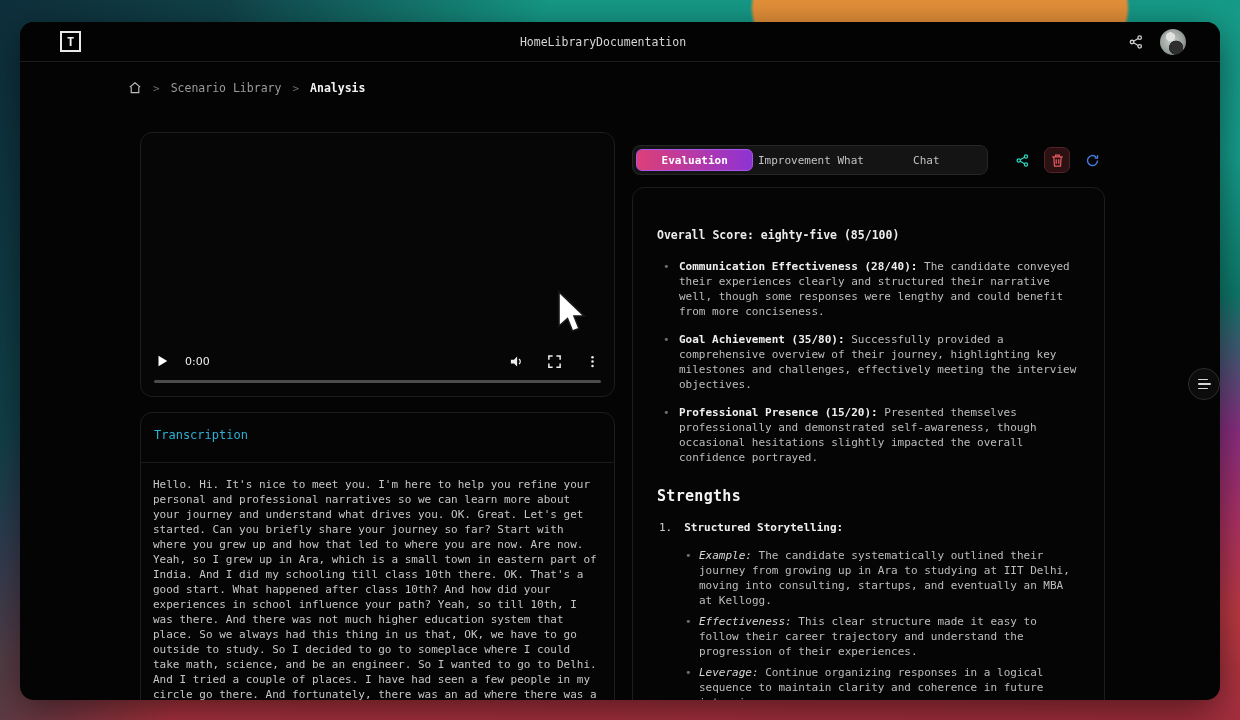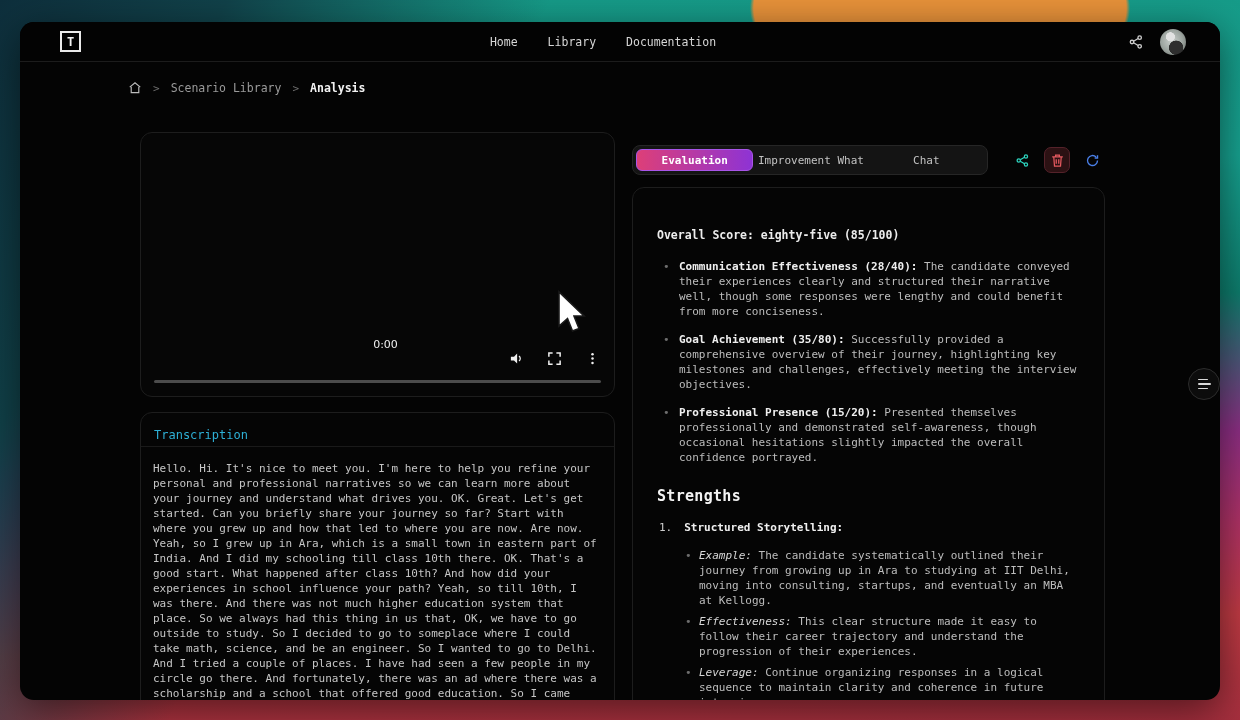--- a/index.html
+++ b/index.html
@@ -26,21 +26,21 @@
     position:relative; height:40px; display:flex; align-items:center;
     padding:0 34px 0 40px; border-bottom:1px solid #1c1c1c; background:#030303;
   }
   .logo {
     width:21px; height:21px; border:2px solid #e9e9e9; display:flex;
     align-items:center; justify-content:center; font-size:12px; font-weight:bold;
     color:#f2f2f2; background:#000; cursor:pointer;
   }
   .mainnav {
     position:absolute; left:50%; transform:translateX(calc(-50% - 17px));
-    display:flex; gap:30px; font-size:11.5px; color:#d6d6d6;
+    display:flex; font-size:11.5px; color:#d6d6d6;
   }
   .mainnav span { cursor:pointer; }
   .topbar-right { margin-left:auto; display:flex; align-items:center; gap:16px; }
   .share-top { width:16px; height:16px; color:#cfcfcf; cursor:pointer; }
   .avatar {
     width:26px; height:26px; border-radius:50%; cursor:pointer;
     background:
       radial-gradient(circle at 62% 72%, #2e2e2e 0 28%, rgba(0,0,0,0) 30%),
       radial-gradient(circle at 40% 30%, #e2e2e2 0 18%, rgba(0,0,0,0) 20%),
       radial-gradient(circle at 45% 45%, #cbd0cd 0%, #9aa29d 55%, #5d615e 100%);
@@ -60,39 +60,39 @@
   .main { position:absolute; left:120px; top:110px; width:965px; bottom:0; display:flex; gap:17px; }
   .left-col { width:475px; }
   .right-col { width:473px; }
 
   
   .video-card {
     position:relative; height:265px; background:#060606;
     border:1px solid #1d1d1d; border-radius:12px; cursor:pointer;
   }
   .video-controls {
-    position:absolute; left:14px; right:14px; bottom:40px;
-    display:flex; align-items:center; height:18px;flex-direction:column;
+    position:absolute; left:14px; right:14px; bottom:26px;
+    display:flex; align-items:center; height:18px;
   }
   .play-ic { width:14px; height:14px; color:#fff; }
   .vtime { margin-left:16px; font-size:11px; color:#f0f0f0; font-family:"DejaVu Sans", sans-serif; }
   .vc-right { margin-left:auto; display:flex; align-items:center; gap:23px; }
   .vc-right svg { width:15px; height:15px; color:#efefef; cursor:pointer; }
   .video-progress {
     position:absolute; left:13px; right:13px; bottom:13px; height:3.5px;
     background:#4c4c4c; border-radius:2px; cursor:pointer;
   }
 
   
   .trans-card {
     margin-top:15px; height:420px; background:#050505;
     border:1px solid #1d1d1d; border-radius:12px; overflow:hidden;
   }
   .trans-head {
-    padding:15px 13px 4px; font-size:12px; color:#2eb0d6;
+    padding:15px 13px 20px; font-size:12px; color:#2eb0d6;
     border-bottom:1px solid #1a1a1a;
   }
   .trans-body {
     padding:14px 12px; font-size:11px; line-height:15px; color:#c6c6c6;
   }
 
   
   .tab-row { display:flex; align-items:center; margin-top:13px; }
   .tabs {
     display:flex; width:356px; background:#141414; border:1px solid #262626;

